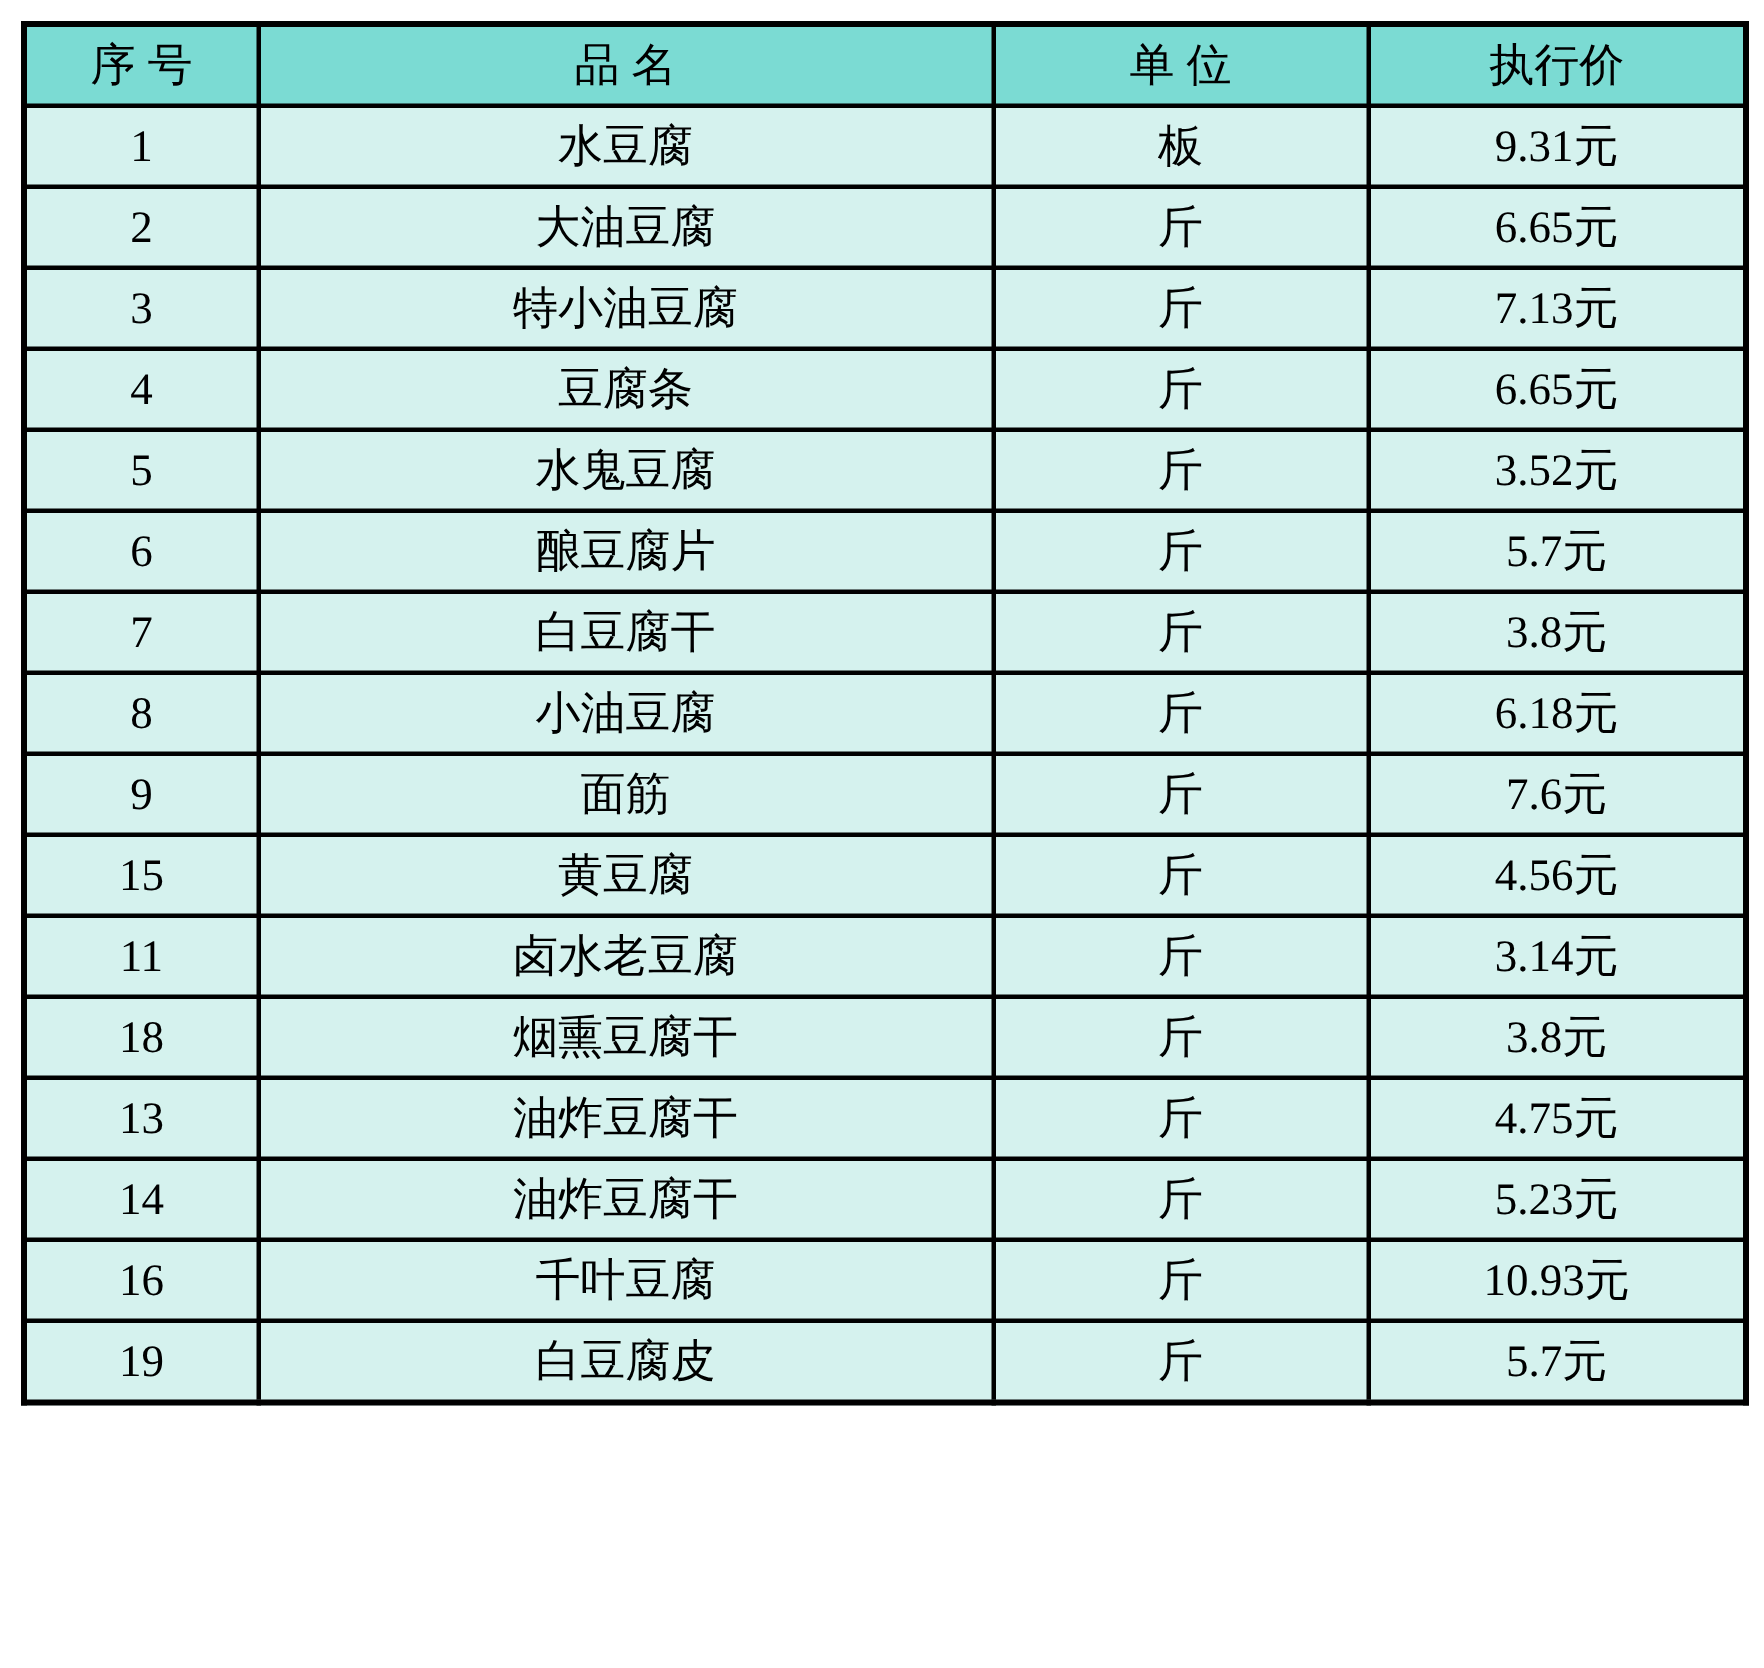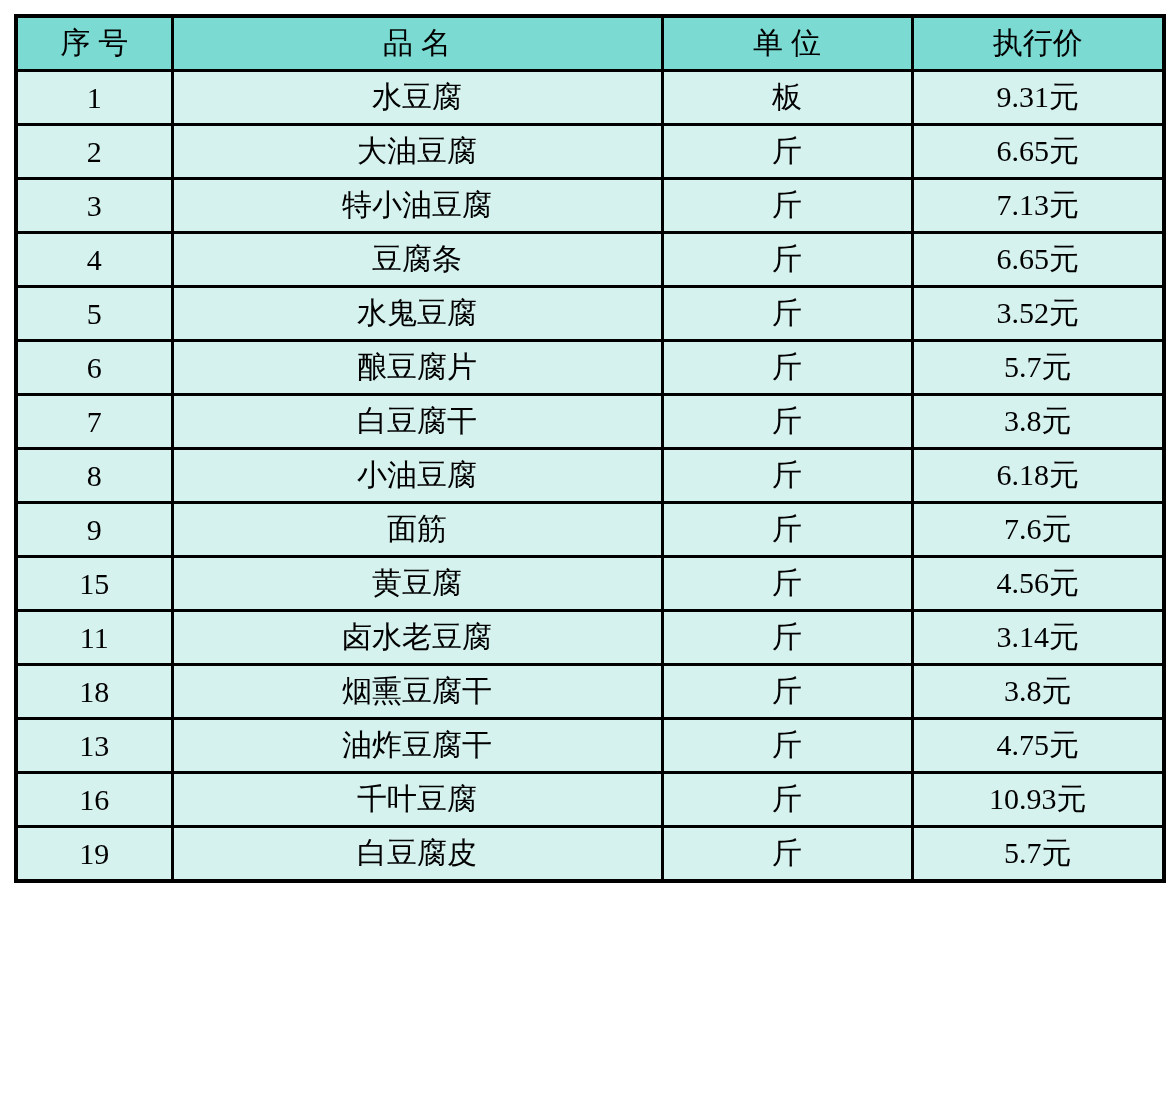--- a/index.html
+++ b/index.html
@@ -143,20 +143,26 @@
           <td>斤</td>
           <td>3.8元</td>
         </tr>
         <tr>
           <td>13</td>
           <td>油炸豆腐干</td>
           <td>斤</td>
           <td>4.75元</td>
         </tr>
         <tr>
+          <td>14</td>
+          <td>油炸豆腐干</td>
+          <td>斤</td>
+          <td>5.23元</td>
+        </tr>
+        <tr>
           <td>16</td>
           <td>千叶豆腐</td>
           <td>斤</td>
           <td>10.93元</td>
         </tr>
         <tr>
           <td>19</td>
           <td>白豆腐皮</td>
           <td>斤</td>
           <td>5.7元</td>

